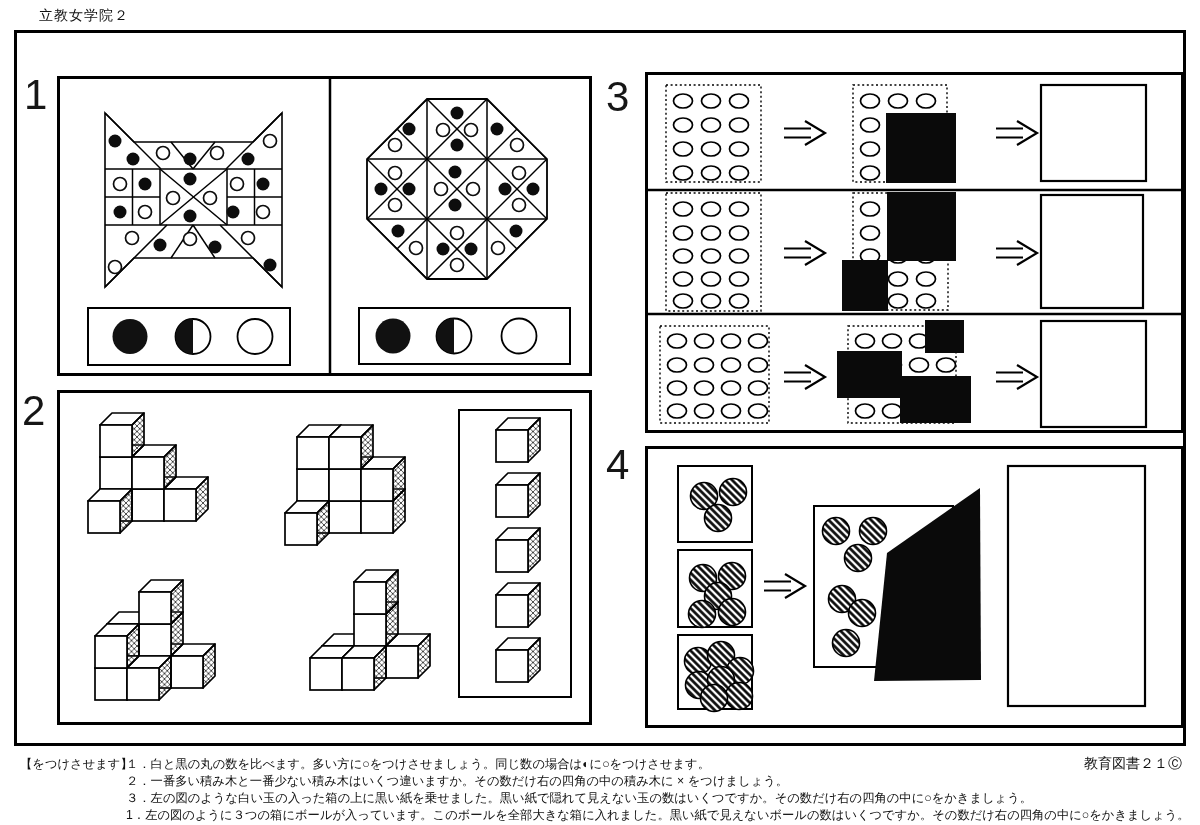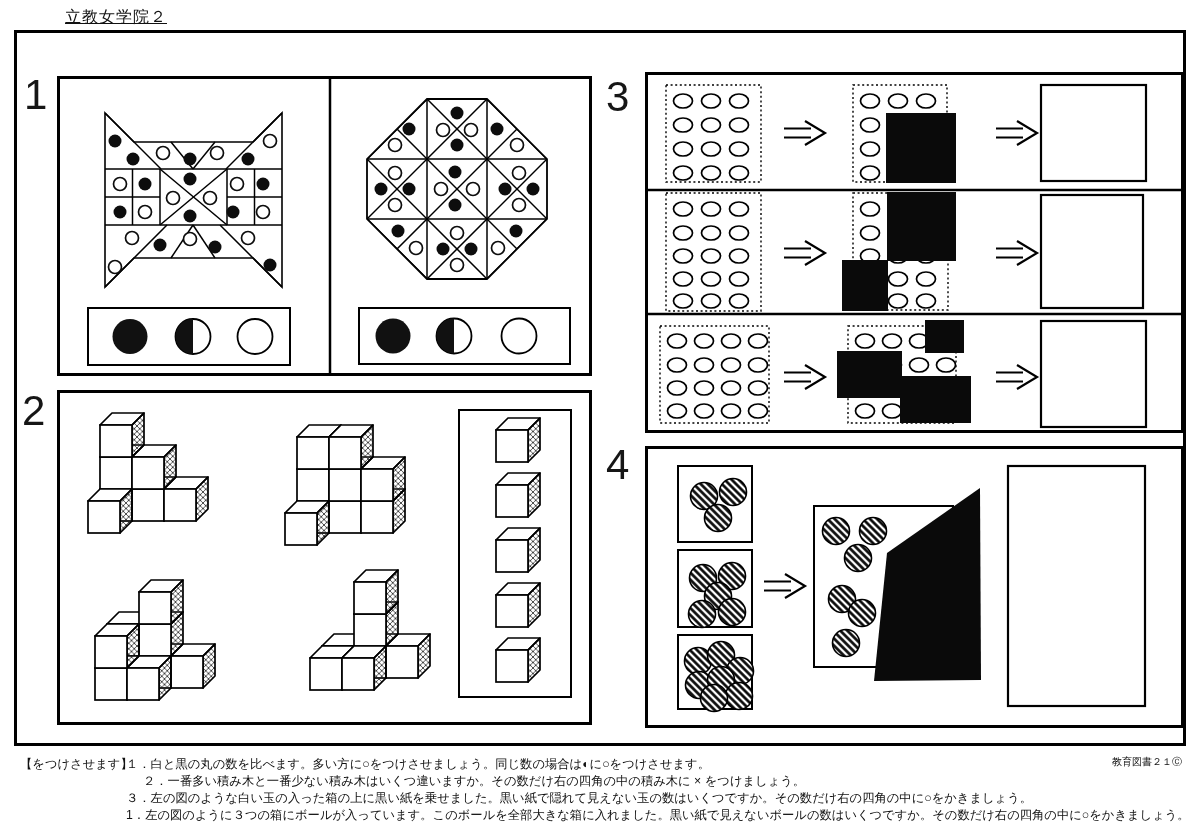--- a/index.html
+++ b/index.html
@@ -1,33 +1,33 @@
 <!DOCTYPE html>
 <html><head>
 <meta charset="utf-8">
 <style>
   html,body{margin:0;padding:0;background:#fff;}
   body{width:1200px;height:825px;position:relative;overflow:hidden;
        font-family:"Liberation Sans","DejaVu Sans",sans-serif;color:#111;}
-  .title{position:absolute;left:65px;top:7px;font-size:16px;letter-spacing:1px;text-decoration:underline;}
+  .title{position:absolute;left:39px;top:7px;font-size:14px;letter-spacing:1px;}
   .outer{position:absolute;left:14px;top:30px;width:1172px;height:716px;
          border:3px solid #000;box-sizing:border-box;}
   .panel{position:absolute;border:3px solid #000;box-sizing:border-box;background:#fff;}
   #panel1{left:57px;top:76px;width:535px;height:300px;}
   #panel2{left:57px;top:390px;width:535px;height:335px;}
   #panel3{left:645px;top:72px;width:539px;height:361px;}
   #panel4{left:645px;top:446px;width:539px;height:282px;}
   .pnum{position:absolute;font-size:42px;line-height:1;font-weight:400;color:#161616;}
   #num1{left:24px;top:74px;} #num2{left:22px;top:390px;}
   #num3{left:606px;top:76px;} #num4{left:606px;top:444px;}
   .footer{position:absolute;left:0;top:753px;width:1200px;font-size:12.3px;line-height:17.4px;}
   .footer .head{position:absolute;left:20px;top:3px;}
   .fline{position:absolute;left:110px;white-space:nowrap;padding-left:16px;}
-  #fl0{top:3px;} #fl1{top:20px;margin-left:17px;} #fl2{top:37px;} #fl3{top:54px;}
-  .publisher{position:absolute;right:18px;top:755px;font-size:10px;}
+  #fl0{top:3px;} #fl1{top:20px;} #fl2{top:37px;} #fl3{top:54px;}
+  .publisher{position:absolute;right:18px;top:755px;font-size:14px;}
   svg{display:block;}
 </style>
 </head>
 <body>
 
 <div class="title">立教女学院２</div>
 
 <div class="outer"></div>
 
 <div class="pnum" id="num1">1</div>

